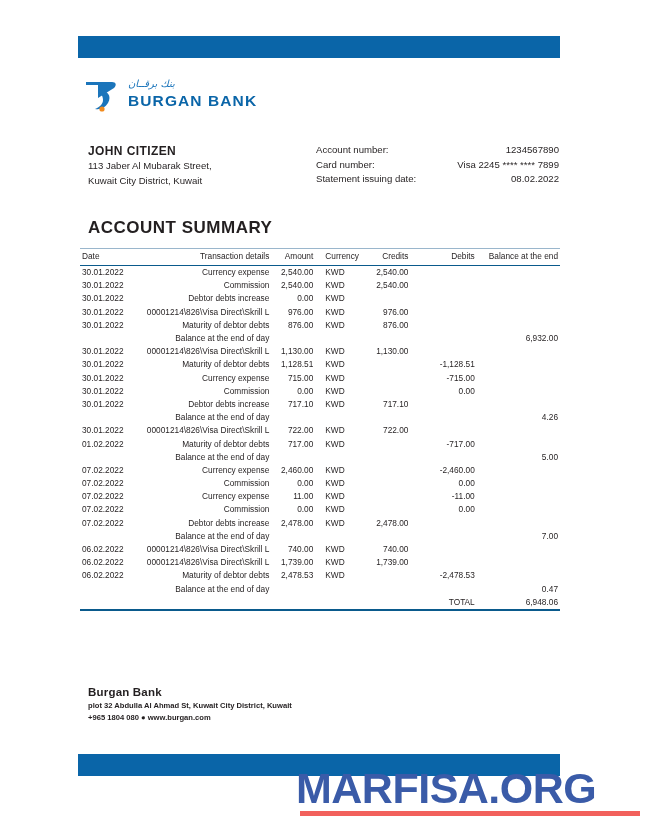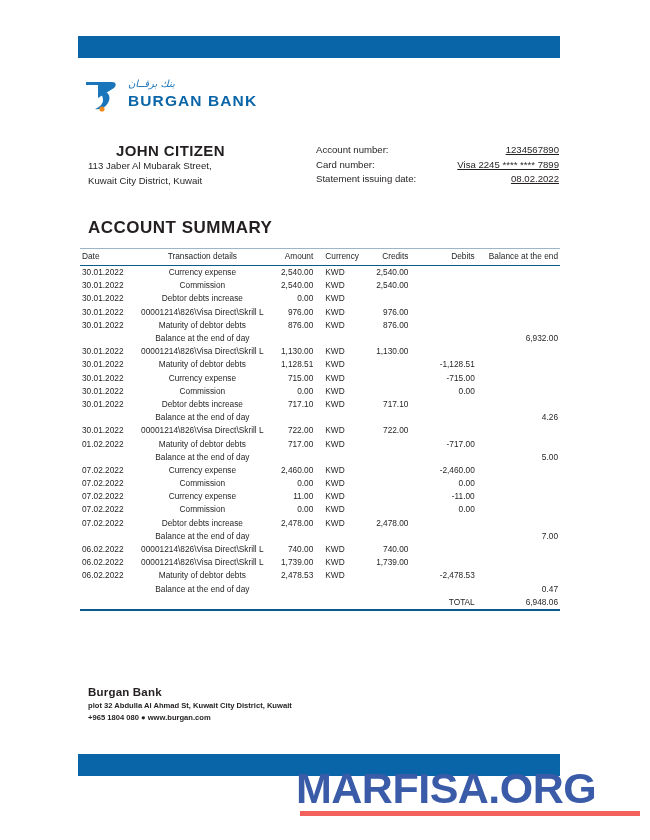--- a/index.html
+++ b/index.html
@@ -75,26 +75,25 @@
   }
 
   
   .customer {
     position: absolute;
     left: 88px;
     top: 143px;
     width: 225px;
   }
   .cust-name {
-    font-size: 15px;
+    font-size: 12px;
     font-weight: bold;
     letter-spacing: 0.4px;
     line-height: 16px;
     color: #231f20;
-    margin-left: 28px;
   }
   .cust-line {
     font-size: 9.6px;
     line-height: 14.5px;
     color: #231f20;
   }
 
   .acct-info {
     position: absolute;
     left: 316px;
@@ -102,21 +101,21 @@
     width: 243px;
     font-size: 9.6px;
     line-height: 14.6px;
   }
   .acct-row {
     display: flex;
     justify-content: space-between;
     white-space: nowrap;
   }
   .acct-label { text-align: right; }
-  .acct-value { text-align: right; text-decoration: underline; }
+  .acct-value { text-align: right; }
 
   
   .section-title {
     position: absolute;
     left: 88px;
     top: 218px;
     font-size: 17px;
     font-weight: bold;
     letter-spacing: 0.5px;
     color: #231f20;
@@ -143,21 +142,21 @@
     border-bottom: 1.6px solid #0a5a8c;
     color: #231f20;
     white-space: nowrap;
   }
   table.stmt tbody td {
     padding: 1.6px 0;
     white-space: nowrap;
     line-height: 10px;
   }
   .c-date   { width: 50px;  text-align: left;  padding-left: 2px !important; }
-  .c-det    { width: 148px; text-align: center; }
+  .c-det    { width: 148px; text-align: right; }
   .c-amt    { width: 58px;  text-align: right; padding-right: 10px !important; }
   .c-cur    { width: 46px;  text-align: left;  padding-left: 2px !important; }
   .c-cred   { width: 58px;  text-align: right; padding-right: 20px !important; }
   .c-deb    { width: 60px;  text-align: right; padding-right: 14px !important; }
   .c-bal    { width: 60px;  text-align: right; padding-right: 2px !important; }
 
   thead .c-det { padding-left: 8px !important; }
   tbody .c-det { padding-left: 8px !important; }
 
   tr.balance-row td { }

